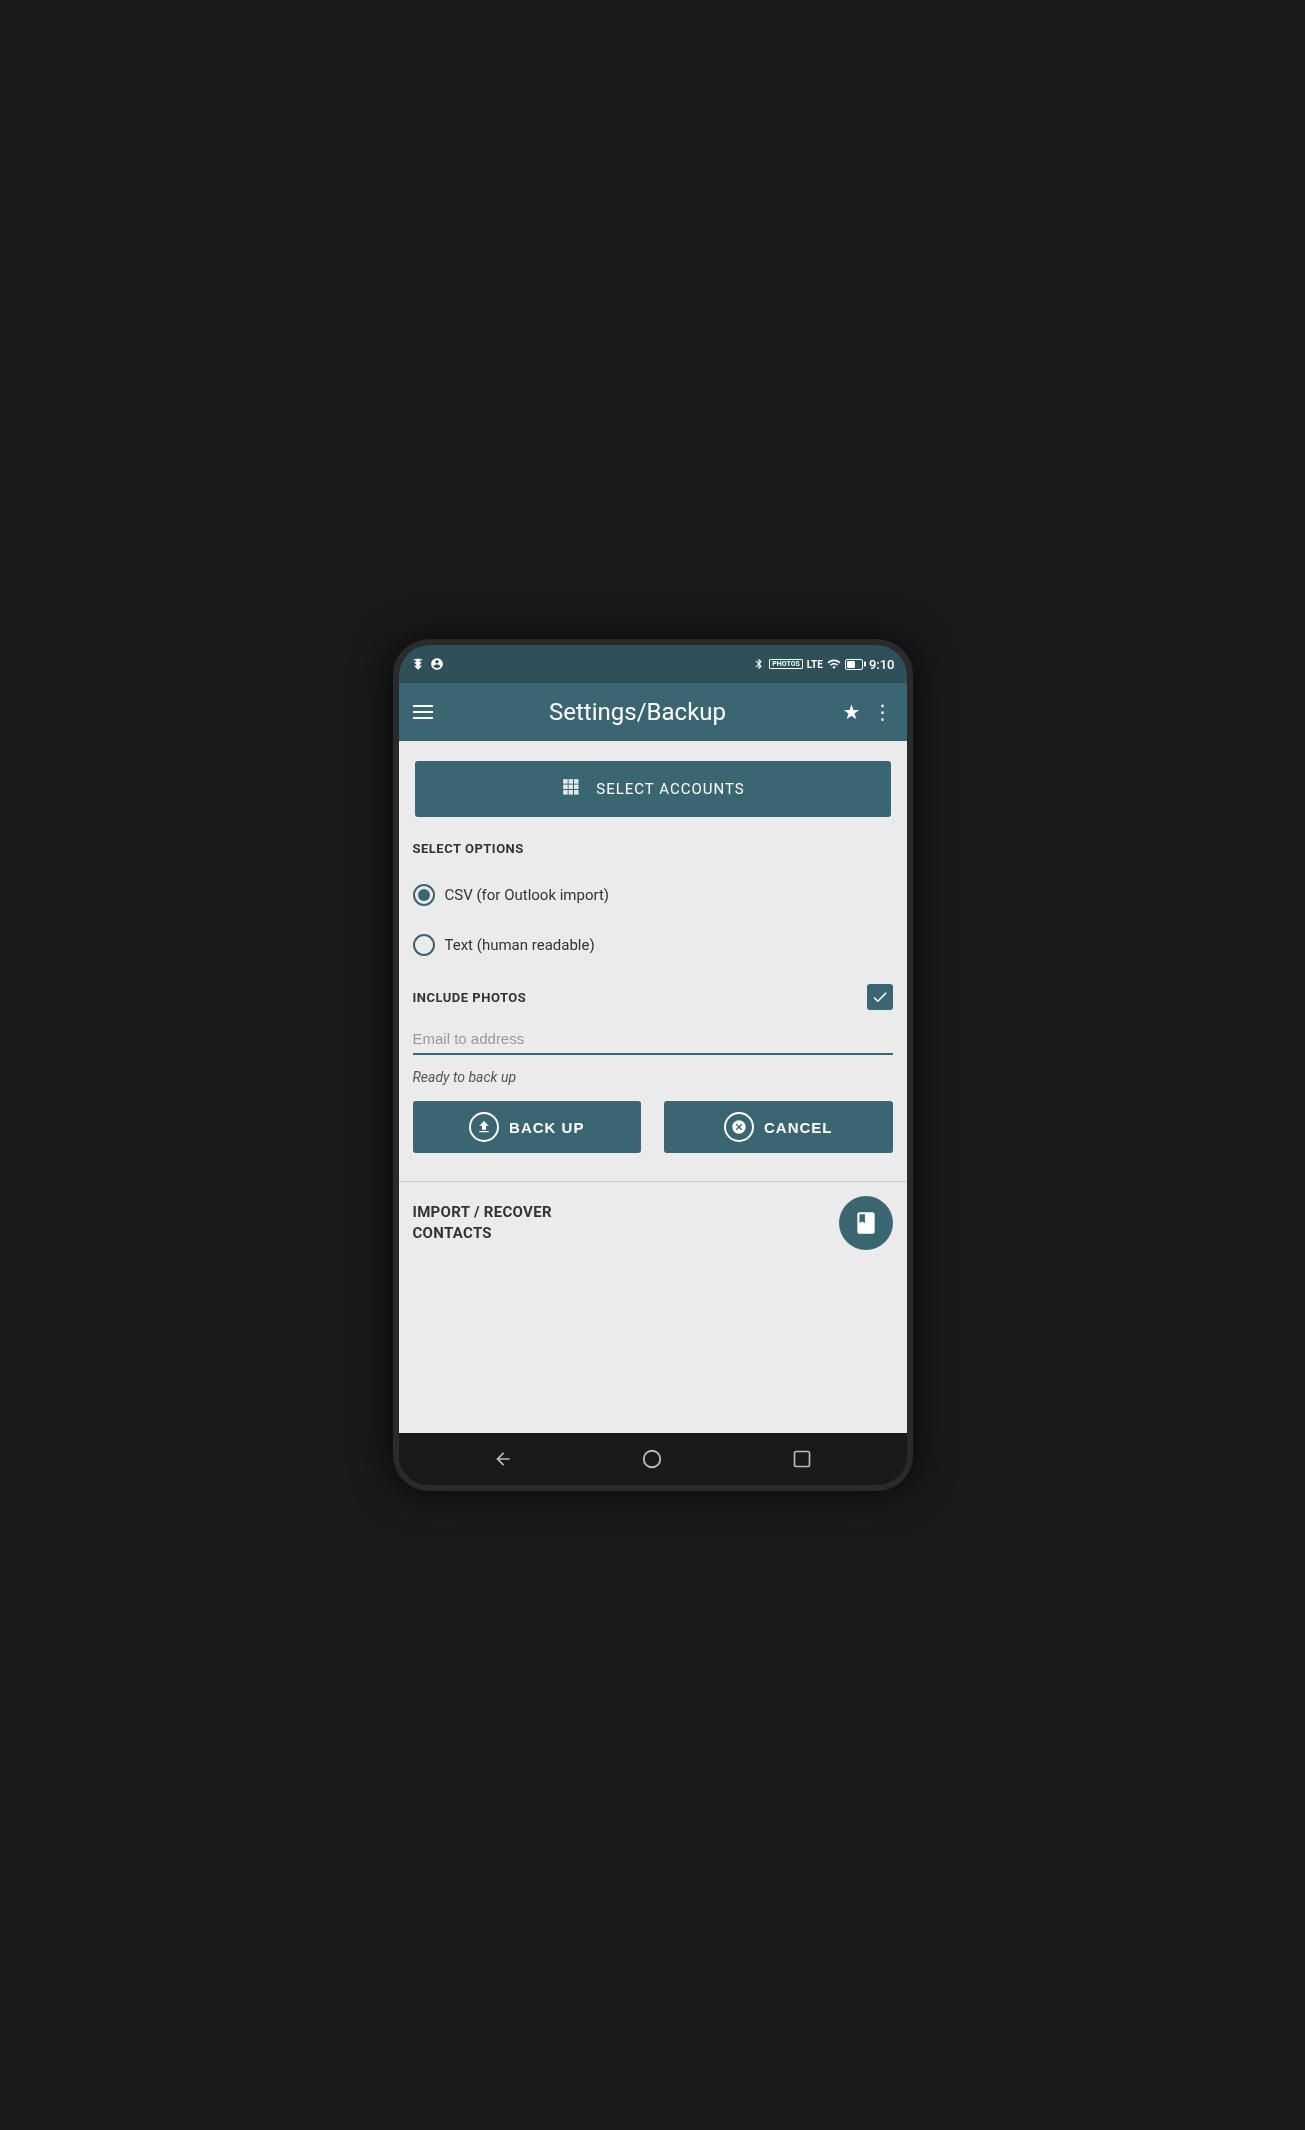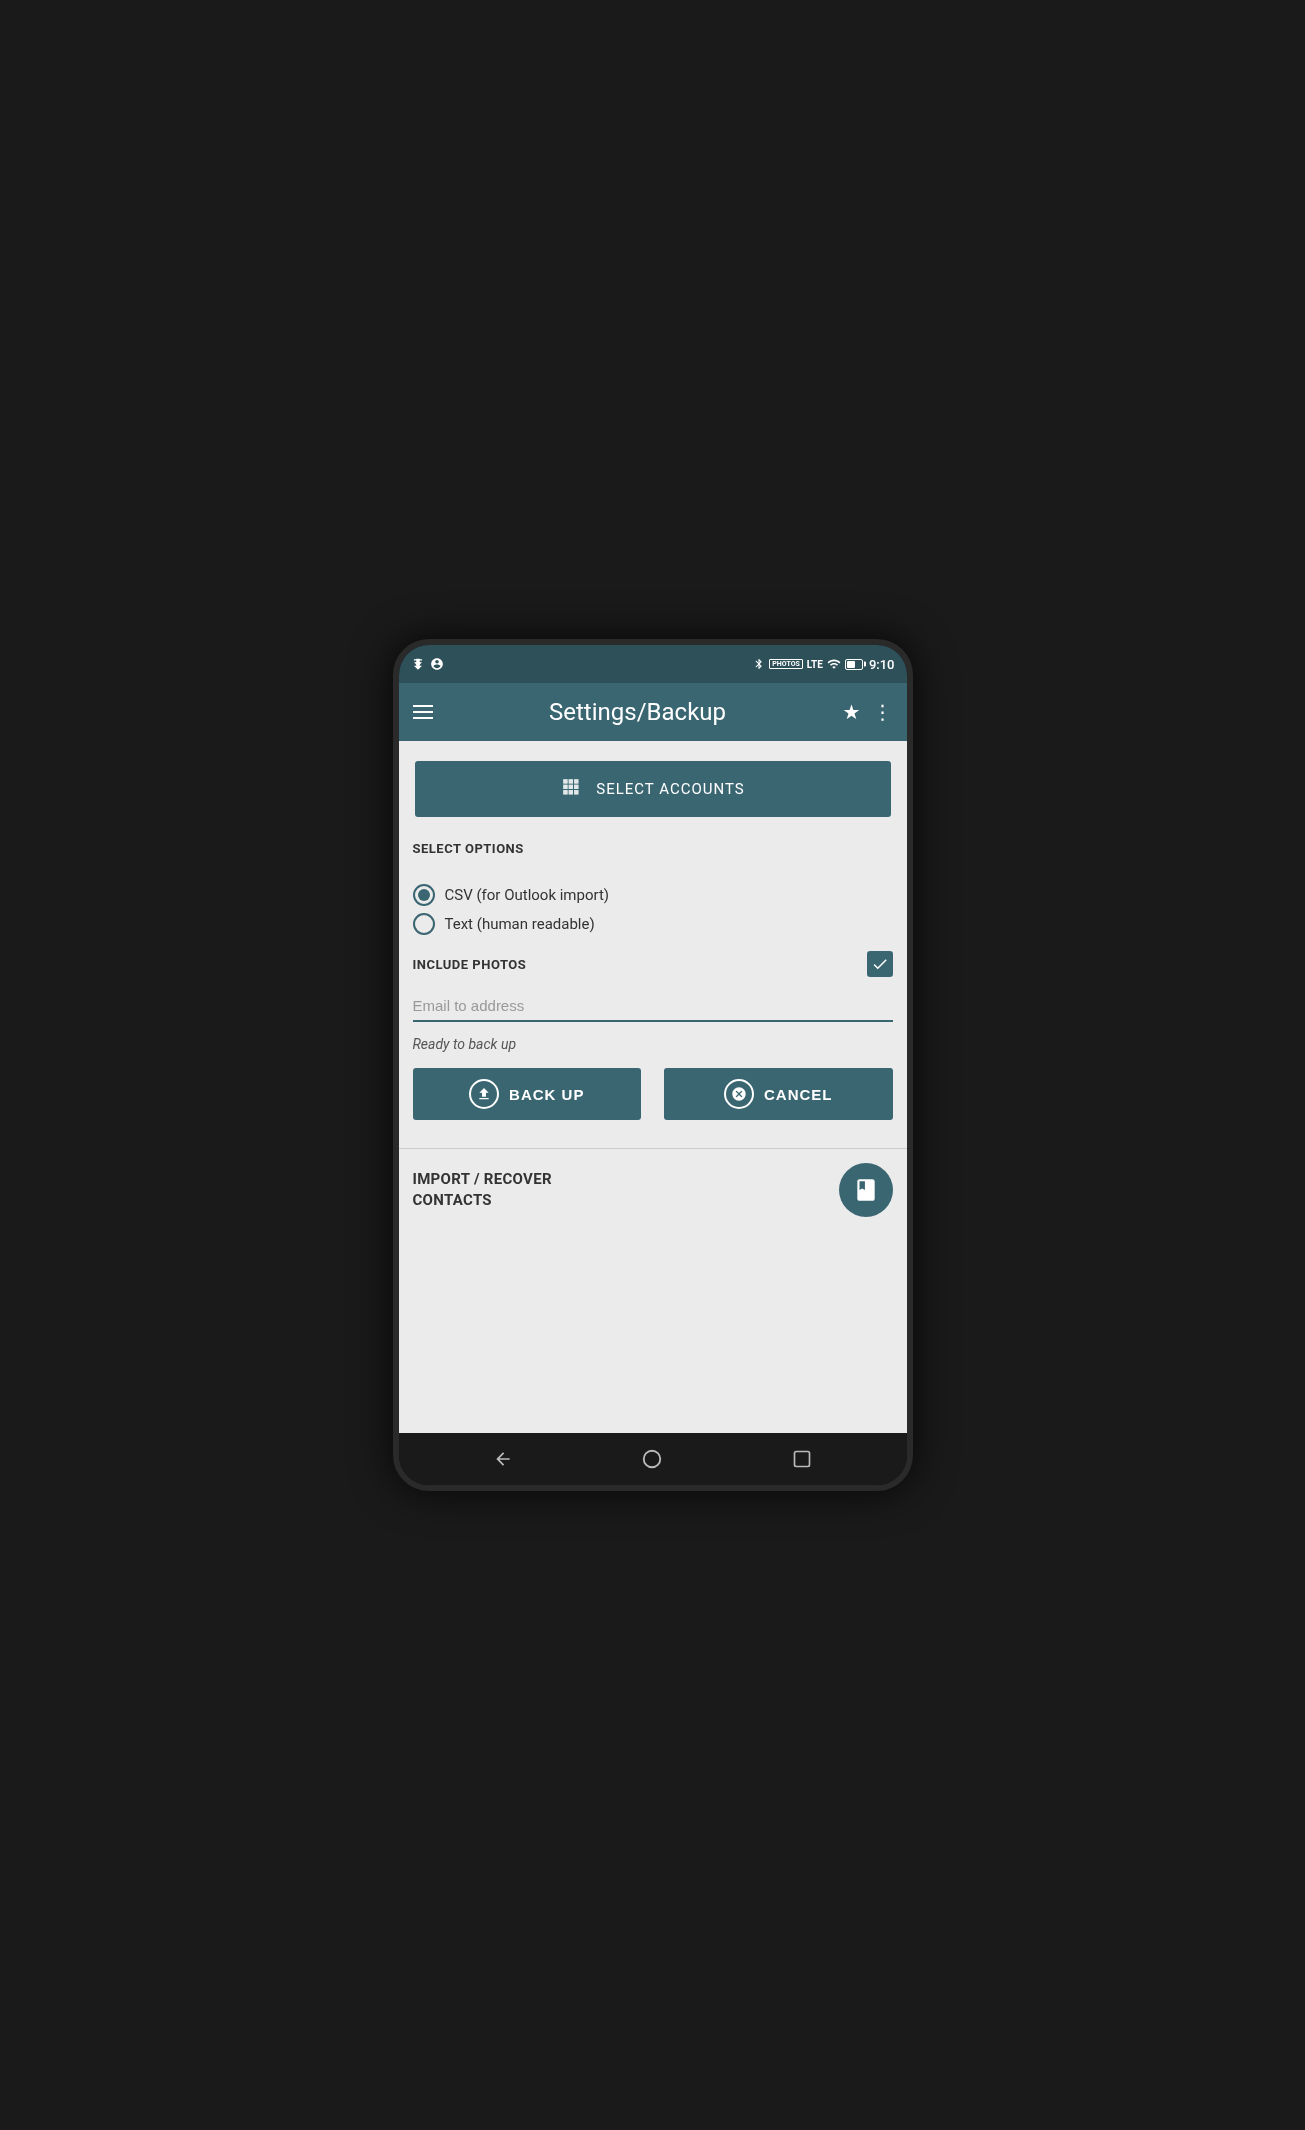--- a/index.html
+++ b/index.html
@@ -158,22 +158,22 @@
       font-weight: 700;
       color: #333;
       letter-spacing: 0.5px;
       margin-bottom: 28px;
     }
 
     
     .radio-group {
       display: flex;
       flex-direction: column;
-      gap: 7px;
-      margin-bottom: 16px;
+      gap: 28px;
+      margin-bottom: 28px;
     }
 
     .radio-item {
       display: flex;
       align-items: center;
       gap: 10px;
       cursor: pointer;
     }
 
     .radio-outer {

